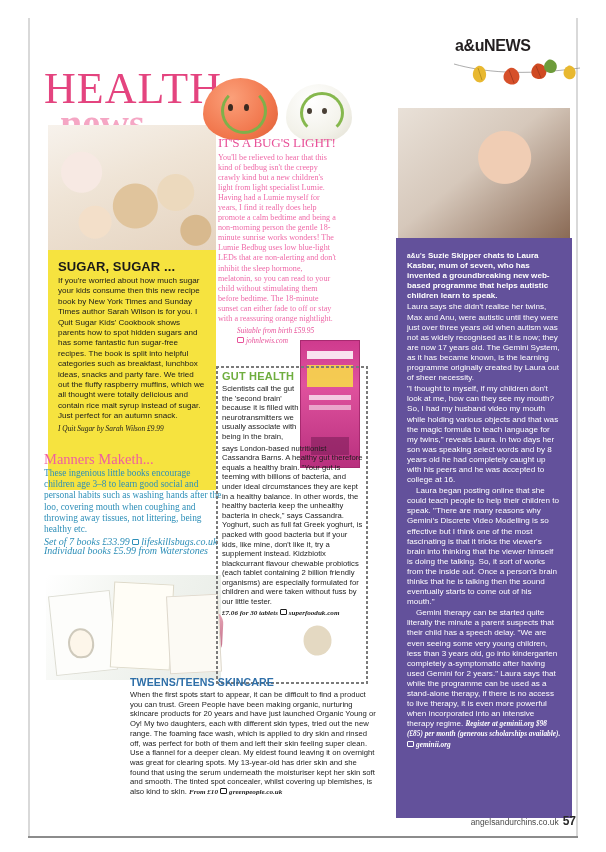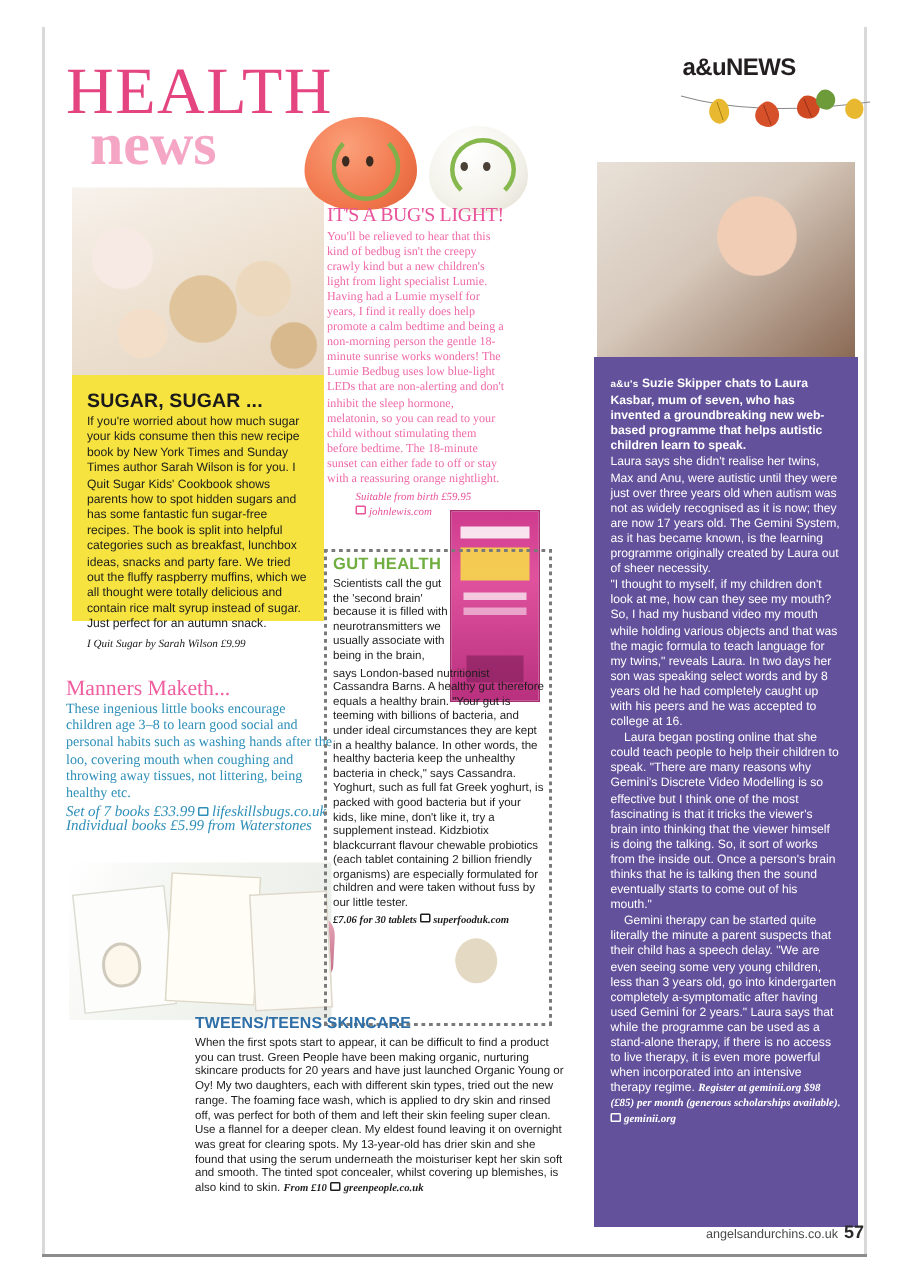--- a/index.html
+++ b/index.html
@@ -17,21 +17,21 @@
   .page-border-l { position:absolute; left:28px; top:18px; bottom:14px; width:2px; background:#d9d9d9; }
   .page-border-r { position:absolute; right:28px; top:18px; bottom:14px; width:2px; background:#d9d9d9; }
 
   
   .masthead { position:absolute; left:455px; top:38px; width:120px; }
   .masthead-text { font-size:16px; font-weight:bold; letter-spacing:-0.4px; color:#231f20; line-height:1;}
   .masthead-text .amp { color:#231f20; }
   .leaf-string { position:absolute; left:452px; top:58px; width:130px; height:32px; }
 
   
-  .title-block { position:absolute; left:44px; top:40px; }
+  .title-block { position:absolute; left:44px; top:68px; }
   .title-health {
     font-family:"Liberation Serif", serif; font-size:44px; line-height:0.95;
     color:#e4447f; letter-spacing:1px; font-weight:normal;
   }
   .title-news {
     font-family:"Liberation Serif", serif; font-size:40px; line-height:0.92;
     color:#f5a6c4; font-weight:bold; font-style:normal; margin-top:-4px; margin-left:16px;
   }
 
   
@@ -89,21 +89,21 @@
     left:46px; top:700px; width:74px; height:115px;
     background: linear-gradient(180deg,#fefefe 0%, #f2f6f8 55%, #e6eef1 100%);
   }
   .bt-cap{position:absolute;left:18px;top:2px;width:38px;height:18px;background:#e9eef0;border:1px solid #cfd9dd;border-radius:3px 3px 0 0;}
   .bt-body{position:absolute;left:10px;top:20px;width:54px;height:92px;background:linear-gradient(180deg,#ffffff,#eef5f7);border:1px solid #d2dde1;border-radius:4px;}
   .bt-lbl{position:absolute;left:16px;top:34px;width:42px;height:52px;background:#3f7fb5;color:#fff;font-size:6px;line-height:8px;padding:4px 3px;font-weight:bold;}
   .bt-oy{position:absolute;left:16px;top:24px;font-size:14px;font-weight:bold;color:#2b6fae;letter-spacing:-1px;}
 
   
   .sugar-box {
-    position:absolute; left:48px; top:250px; width:168px; height:164px;
+    position:absolute; left:48px; top:250px; width:168px; height:240px;
     background:#f6e33f; padding:9px 10px 6px 10px;
   }
   .sugar-h { font-size:13px; font-weight:bold; color:#1a1a1a; letter-spacing:0.1px; margin-bottom:2px; }
   .sugar-p { font-size:8.1px; line-height:10.4px; color:#1a1a1a; text-align:left; }
   .sugar-credit { font-size:7.4px; line-height:9px; font-style:italic; font-family:"Liberation Serif", serif; color:#1a1a1a; margin-top:2px; }
 
   
   .manners { position:absolute; left:44px; top:452px; width:178px; }
   .manners-h { font-family:"Liberation Serif", serif; font-size:14.5px; color:#ef5fa0; line-height:1.05; }
   .manners-p { font-family:"Liberation Serif", serif; font-size:9.4px; line-height:11.1px; color:#2e8fb8; margin-top:1px; }

